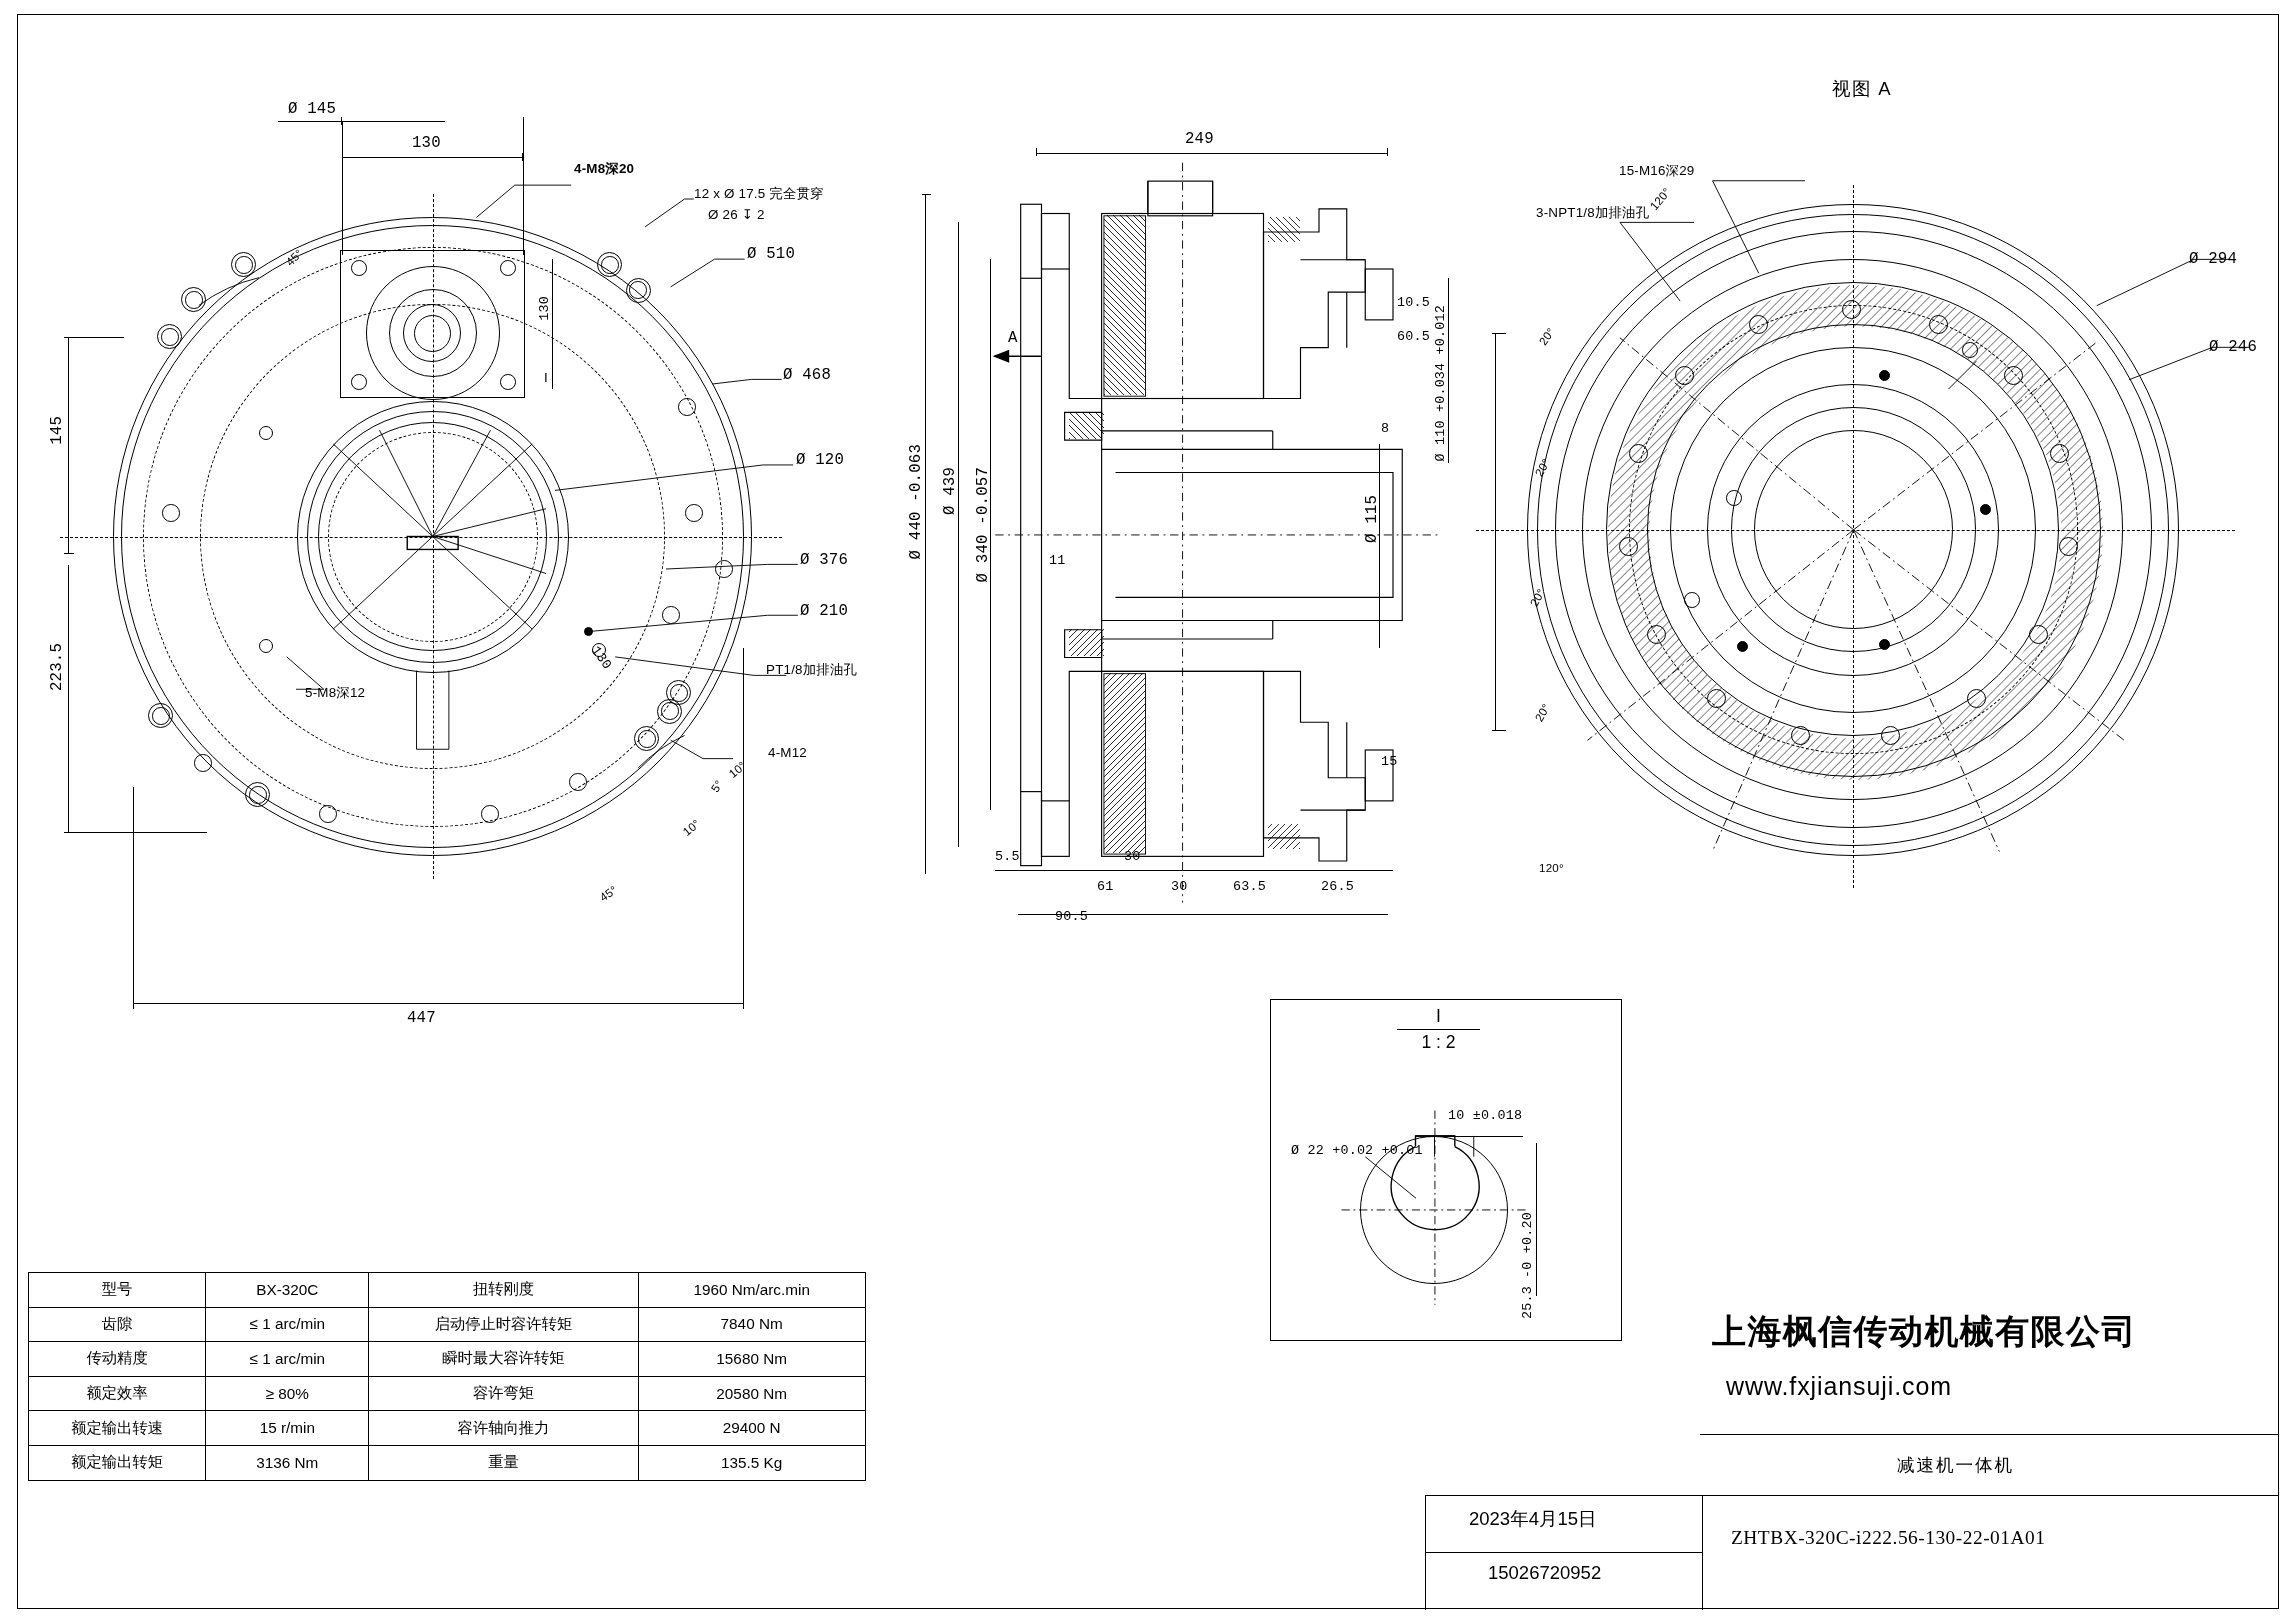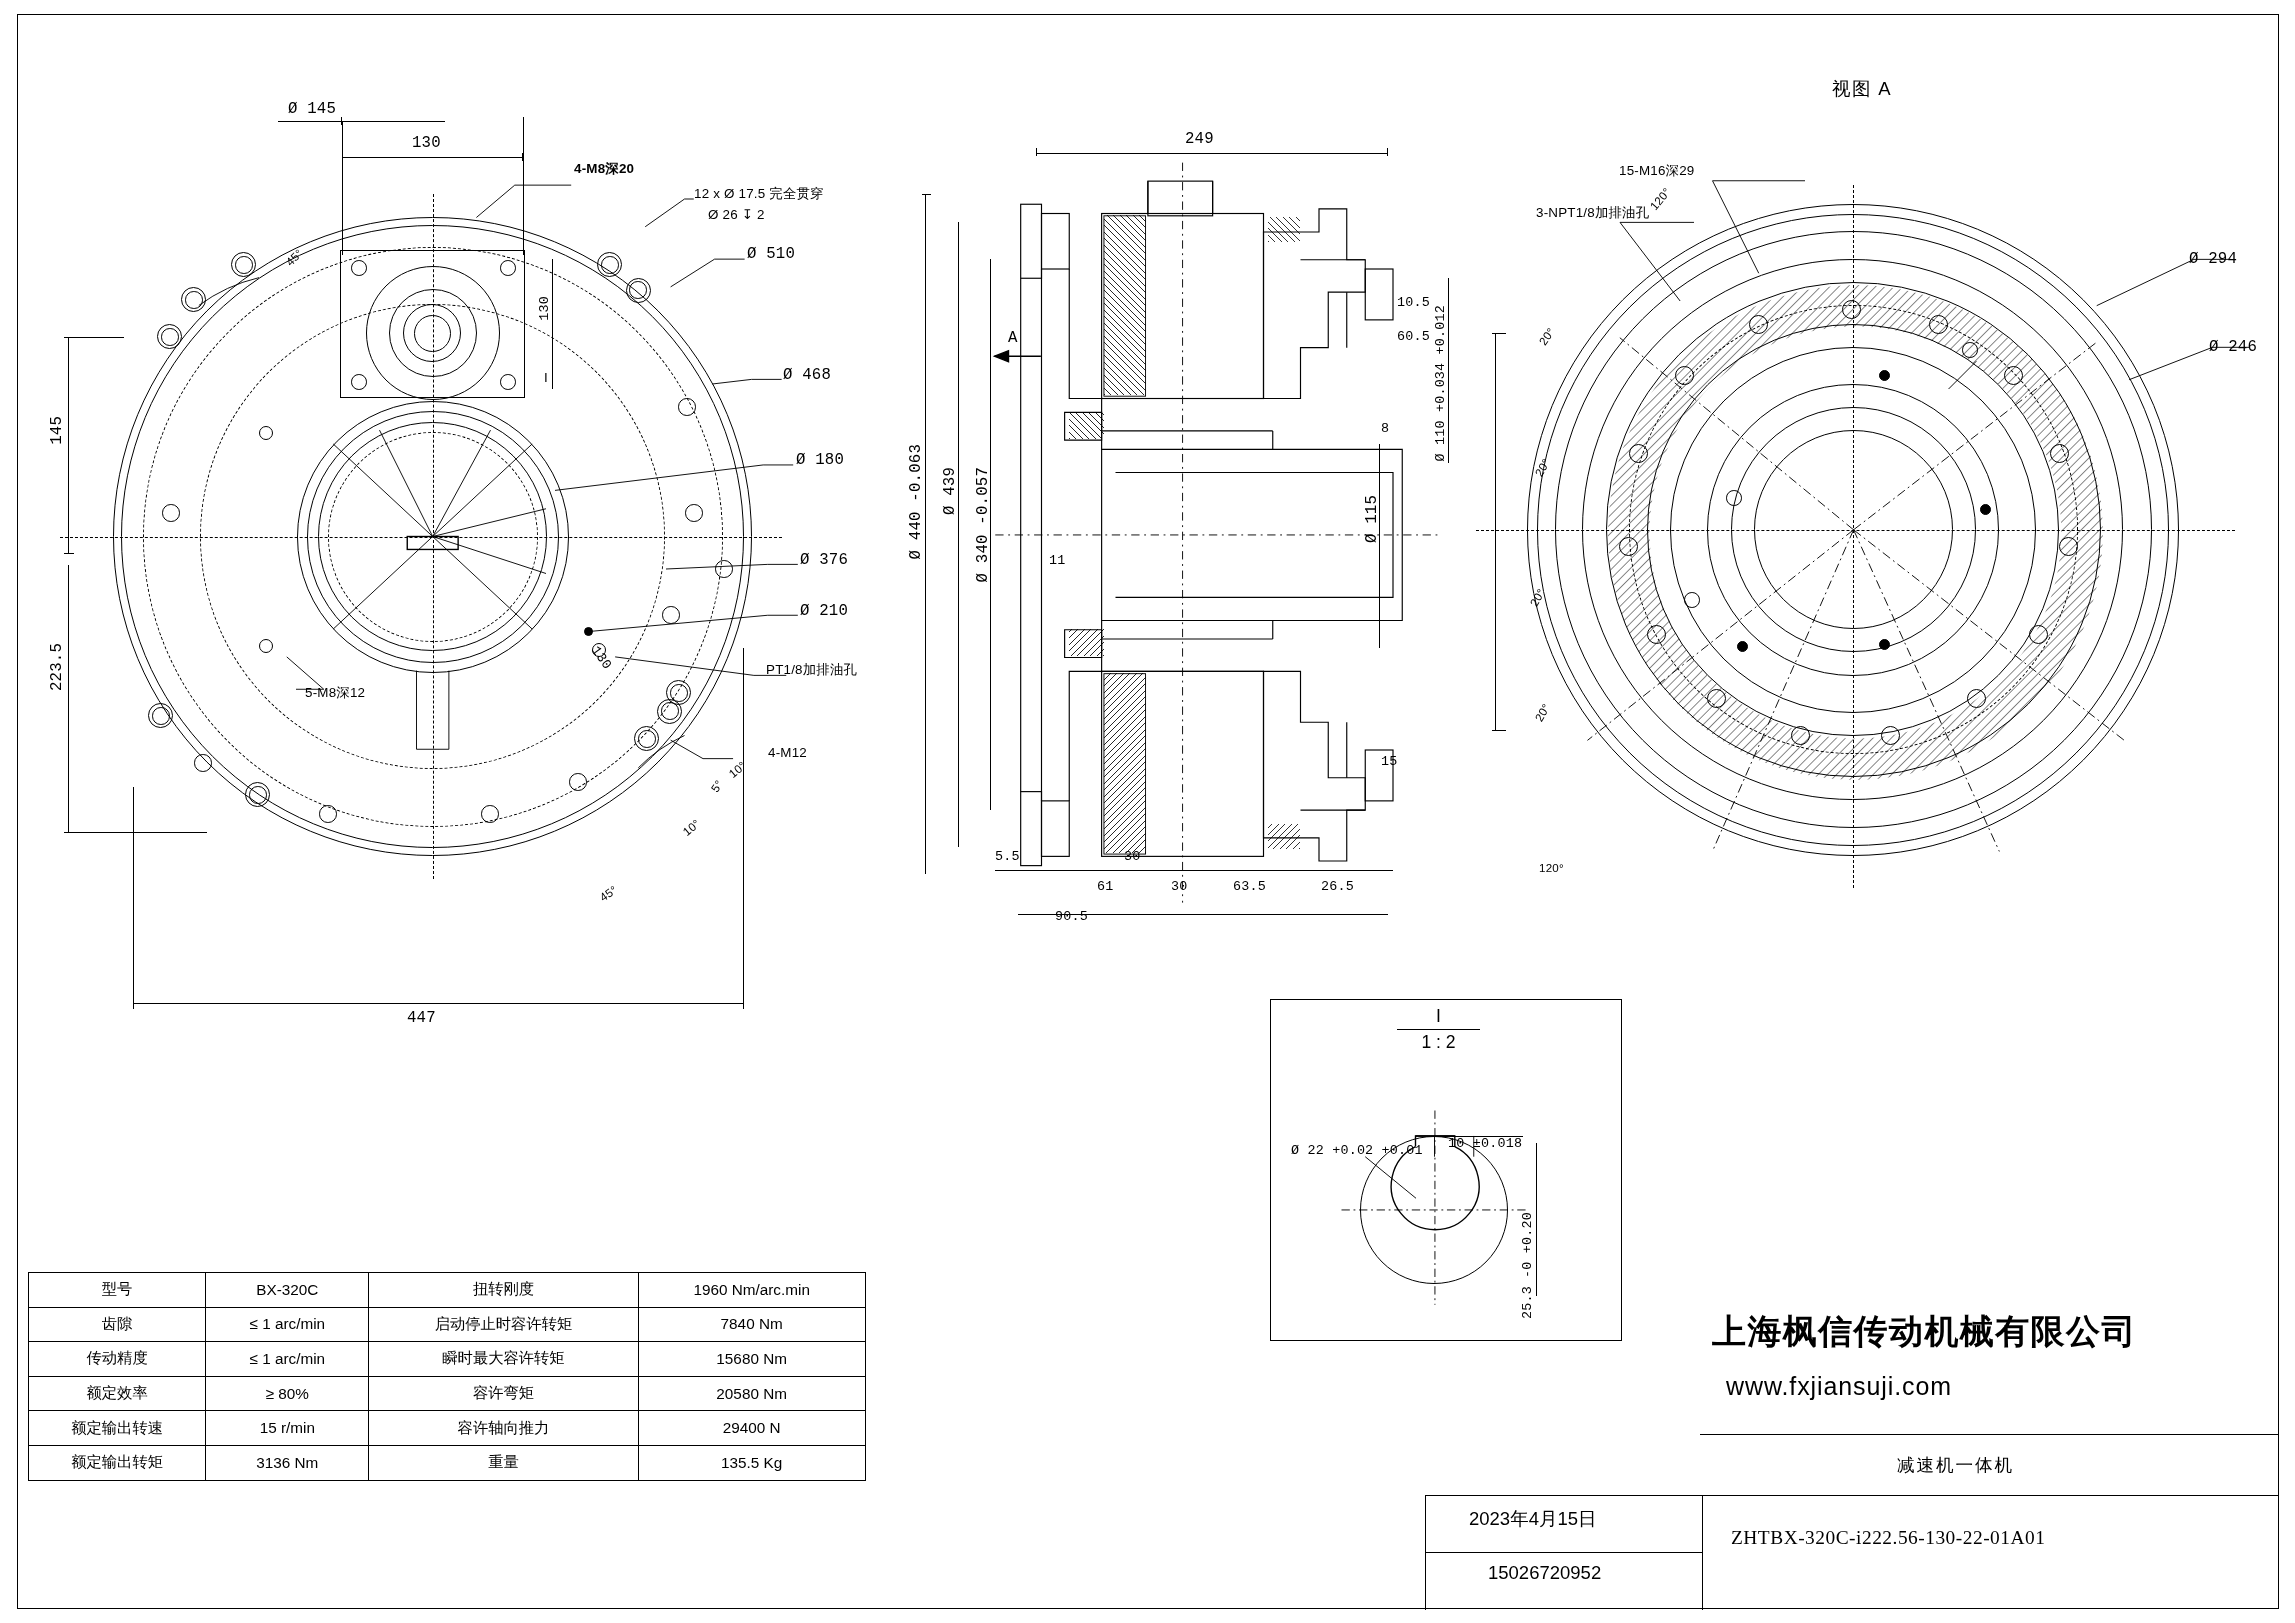--- a/index.html
+++ b/index.html
@@ -227,21 +227,21 @@
 
         <path d="M 430 660 A 360 360 0 0 1 560 600"></path>
         <path d="M 1380 1660 A 340 340 0 0 1 1480 1590"></path>
       </g>
     </svg>
     <div class="lbl sm" style="left:574px;top:160px;font-weight:bold;">4-M8深20</div>
     <div class="lbl sm" style="left:694px;top:185px;">12 x Ø 17.5 完全贯穿</div>
     <div class="lbl sm" style="left:708px;top:207px;">Ø 26 ↧ 2</div>
     <div class="lbl mono" style="left:747px;top:245px;">Ø 510</div>
     <div class="lbl mono" style="left:783px;top:366px;">Ø 468</div>
-    <div class="lbl mono" style="left:796px;top:451px;">Ø 180</div>
+    <div class="lbl mono" style="left:796px;top:451px;">Ø 120</div>
     <div class="lbl mono" style="left:800px;top:551px;">Ø 376</div>
     <div class="lbl mono" style="left:800px;top:602px;">Ø 210</div>
     <div class="lbl sm" style="left:766px;top:661px;">PT1/8加排油孔</div>
     <div class="lbl sm" style="left:305px;top:684px;">5-M8深12</div>
     <div class="lbl sm" style="left:768px;top:745px;">4-M12</div>
 
     <div class="lbl xs" style="left:283px;top:259px;transform:rotate(-45deg);transform-origin:0 0;">45°</div>
     <div class="lbl xs" style="left:597px;top:893px;transform:rotate(-35deg);transform-origin:0 0;">45°</div>
     <div class="lbl xs" style="left:680px;top:828px;transform:rotate(-40deg);transform-origin:0 0;">10°</div>
     <div class="lbl xs" style="left:726px;top:770px;transform:rotate(-40deg);transform-origin:0 0;">10°</div>
@@ -467,21 +467,21 @@
         <path d="M120 38 L120 15 L205 15 L205 38"></path>
         <path d="M120 38 A 95 95 0 1 0 205 38"></path>
         <line x1="120" y1="15" x2="205" y2="15"></line>
       </g>
       <g stroke="#000" stroke-width="2" stroke-dasharray="18 8 4 8">
         <line x1="-40" y1="175" x2="360" y2="175"></line>
         <line x1="162" y1="-40" x2="162" y2="380"></line>
       </g>
     </svg>
     <div class="line hline" style="left:1437px;top:1136px;width:86px;"></div>
-    <div class="lbl mono sm" style="left:1448px;top:1108px;margin-top:28px;">10 ±0.018</div>
+    <div class="lbl mono sm" style="left:1448px;top:1108px;">10 ±0.018</div>
     <div class="lbl mono sm" style="left:1291px;top:1143px;">Ø 22 +0.02 +0.01</div>
     <div class="line vline" style="left:1536px;top:1143px;height:153px;"></div>
     <div class="lbl mono sm vert" style="left:1520px;top:1212px;">25.3 -0 +0.20</div>
     <svg style="left:1319px;top:1129px;width:231px;height:194px;" viewBox="0 0 500 420" width="231" height="194">
       <g stroke="#000" stroke-width="2" fill="none">
         <line x1="100" y1="60" x2="210" y2="150"></line>
         <line x1="250" y1="15" x2="250" y2="60"></line>
         <line x1="335" y1="15" x2="335" y2="60"></line>
       </g>
     </svg>

